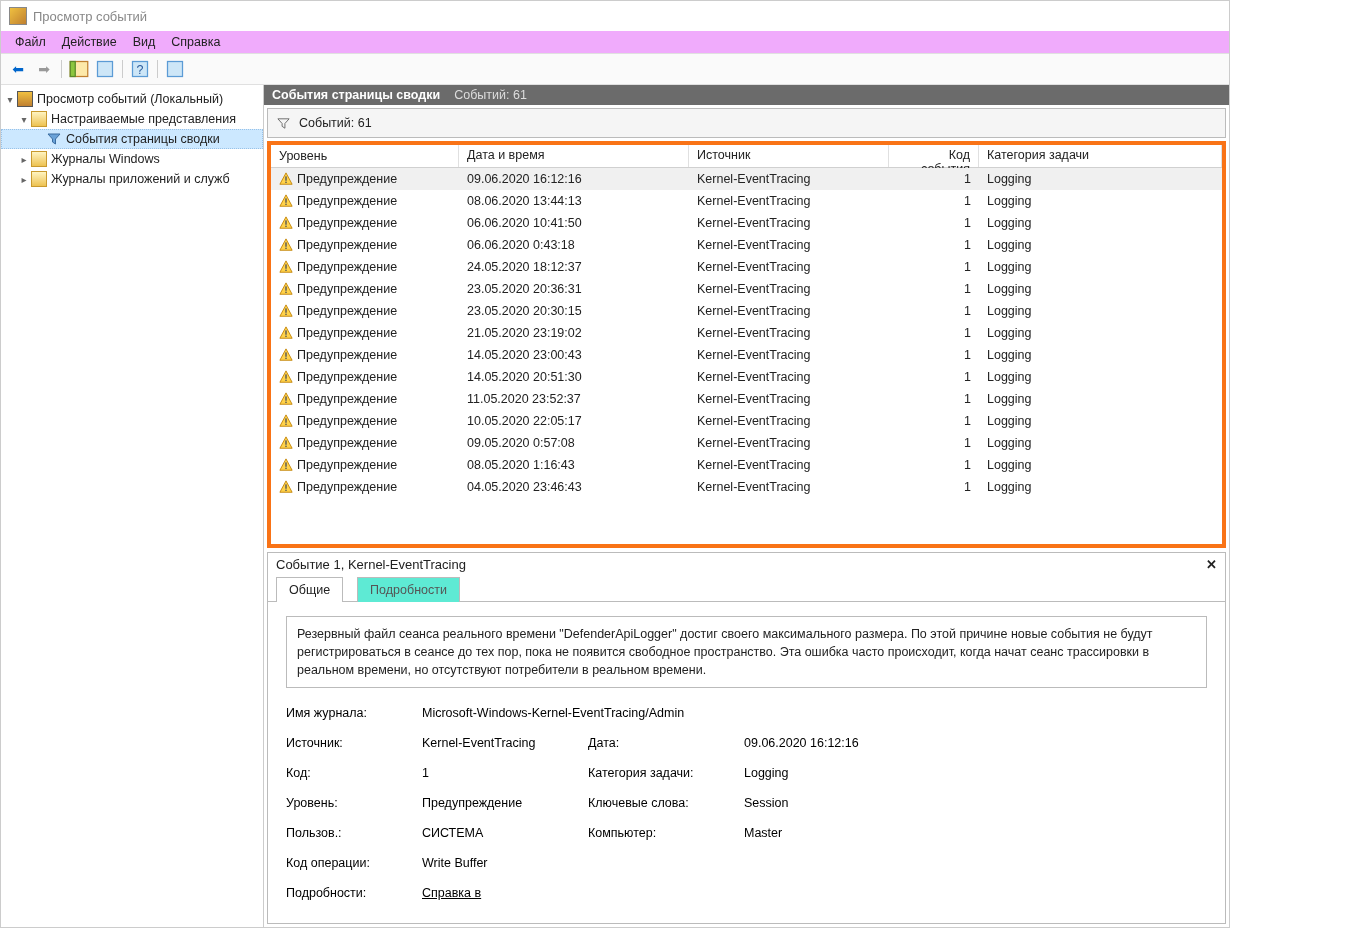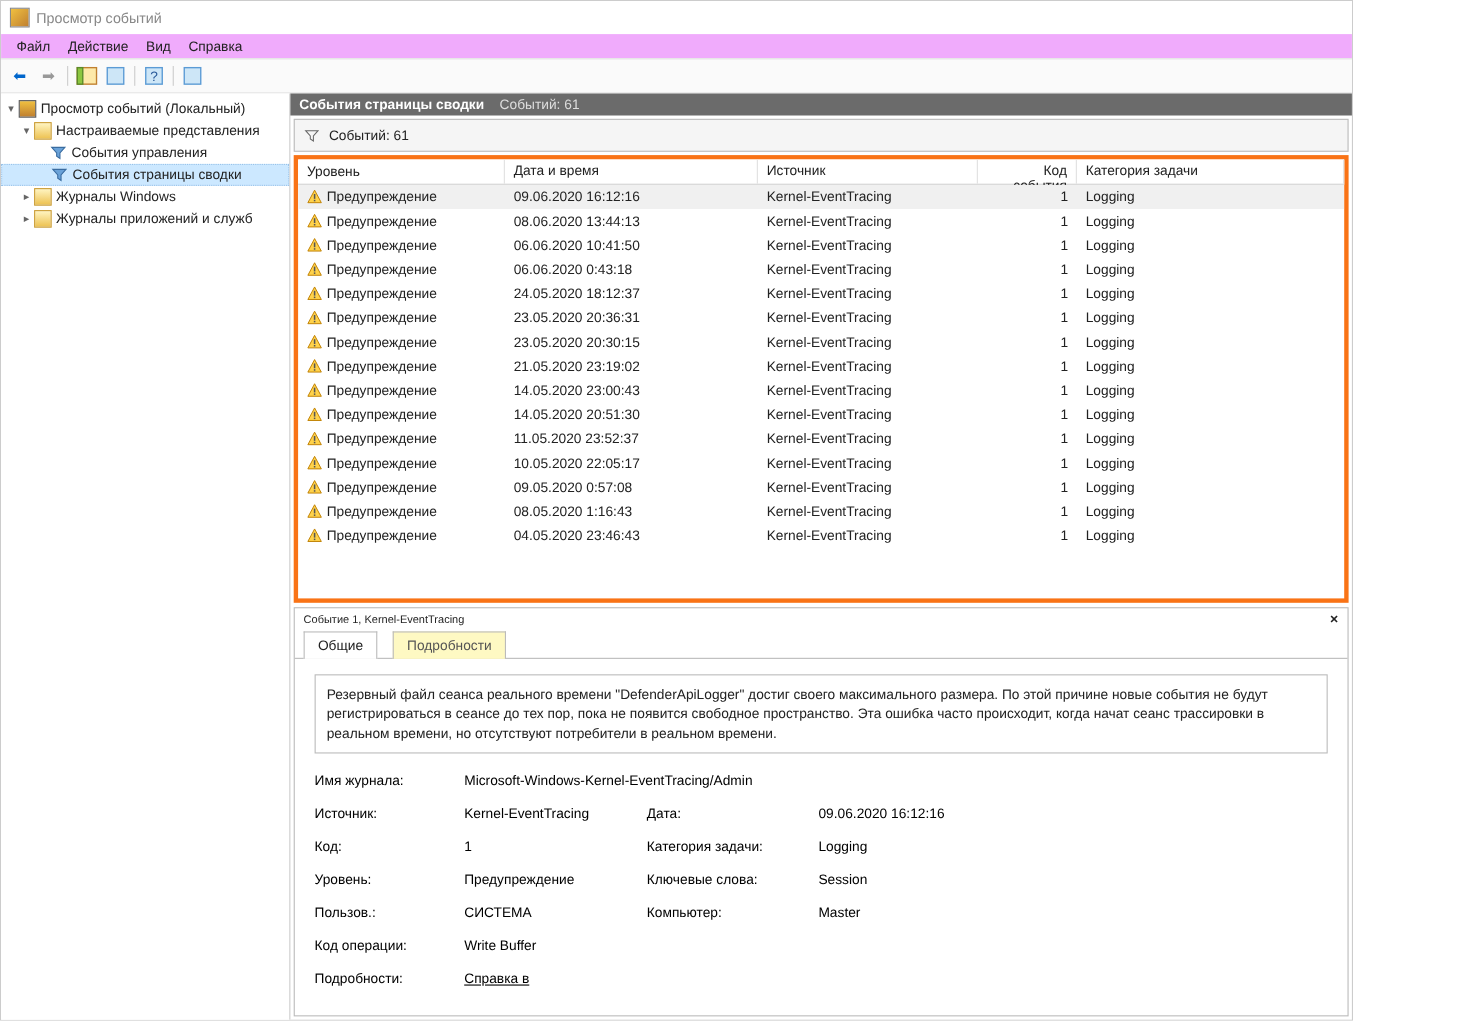--- a/index.html
+++ b/index.html
@@ -38,25 +38,25 @@
 .grid-row{display:flex;height:22px;align-items:center;}
 .grid-row.selected{background:#f0f0f0;}
 .grid-row .col{padding:2px 8px;box-sizing:border-box;overflow:hidden;white-space:nowrap;}
 .c-level{width:188px;display:flex;align-items:center;}
 .c-date{width:230px;}
 .c-source{width:200px;}
 .c-code{width:90px;text-align:right;}
 .c-cat{flex:1;}
 .warn-icon{width:14px;height:14px;margin-right:4px;flex:none;}
 .detail-pane{border:1px solid #bbb;margin:1px 3px 3px 3px;background:#fff;display:flex;flex-direction:column;height:370px;}
-.detail-title{display:flex;align-items:center;justify-content:space-between;padding:4px 8px;font-size:10px;}
+.detail-title{display:flex;align-items:center;justify-content:space-between;padding:4px 8px;font-size:13px;}
 .detail-close{font-family:Arial;font-weight:bold;cursor:default;}
 .tabs{display:flex;padding:0 8px;border-bottom:1px solid #bbb;}
 .tab{padding:5px 12px;border:1px solid #bbb;border-bottom:none;margin-right:14px;background:#fff;position:relative;top:1px;}
-.tab.inactive{background:#fef9c3;color:#555;}
+.tab.inactive{background:#5eead4;color:#555;}
 .detail-body{flex:1;padding:14px 18px;overflow:auto;}
 .desc-box{border:1px solid #bbb;padding:8px 10px;background:#fff;margin-bottom:18px;line-height:1.45;}
 .detail-grid{display:grid;grid-template-columns:120px 150px 140px 200px;row-gap:6px;column-gap:6px;gap:16px;}
 .detail-grid .lbl{color:#000;}
 .detail-grid .val{color:#000;}
 .detail-grid .wide{grid-column:2 / span 3;}
 .link{color:#000000;text-decoration:underline;cursor:pointer;}
 </style>
 </head>
 <body>
@@ -115,26 +115,20 @@
       <div class="tree-row" style="padding-left:2px">
         <span class="twisty">▾</span>
         <div class="node-icon icon-eventviewer"></div>
         <span>Просмотр событий (Локальный)</span>
       </div>
       <div class="tree-row" style="padding-left:16px">
         <span class="twisty">▾</span>
         <div class="node-icon icon-folder"></div>
         <span>Настраиваемые представления</span>
       </div>
-      <div class="tree-row" style="padding-left:44px">
-        <div class="node-icon icon-filter"><svg viewBox="0 0 16 16">
-              <path d="M2 3h12l-4.5 5v5l-3-2V8z" fill="#6aa2d8" stroke="#3a6ca0"></path>
-            </svg></div>
-        <span>События управления</span>
-      </div>
       <div class="tree-row selected" style="padding-left:44px">
         <div class="node-icon icon-filter"><svg viewBox="0 0 16 16">
               <path d="M2 3h12l-4.5 5v5l-3-2V8z" fill="#6aa2d8" stroke="#3a6ca0"></path>
             </svg></div>
         <span>События страницы сводки</span>
       </div>
       <div class="tree-row" style="padding-left:16px">
         <span class="twisty">▸</span>
         <div class="node-icon icon-folder"></div>
         <span>Журналы Windows</span>

